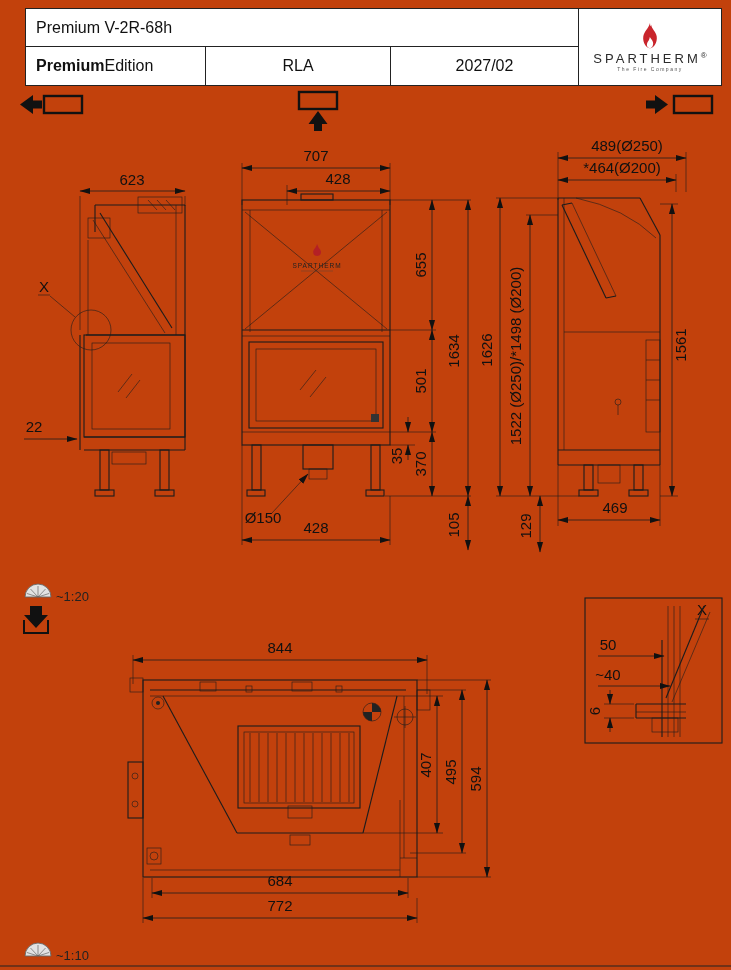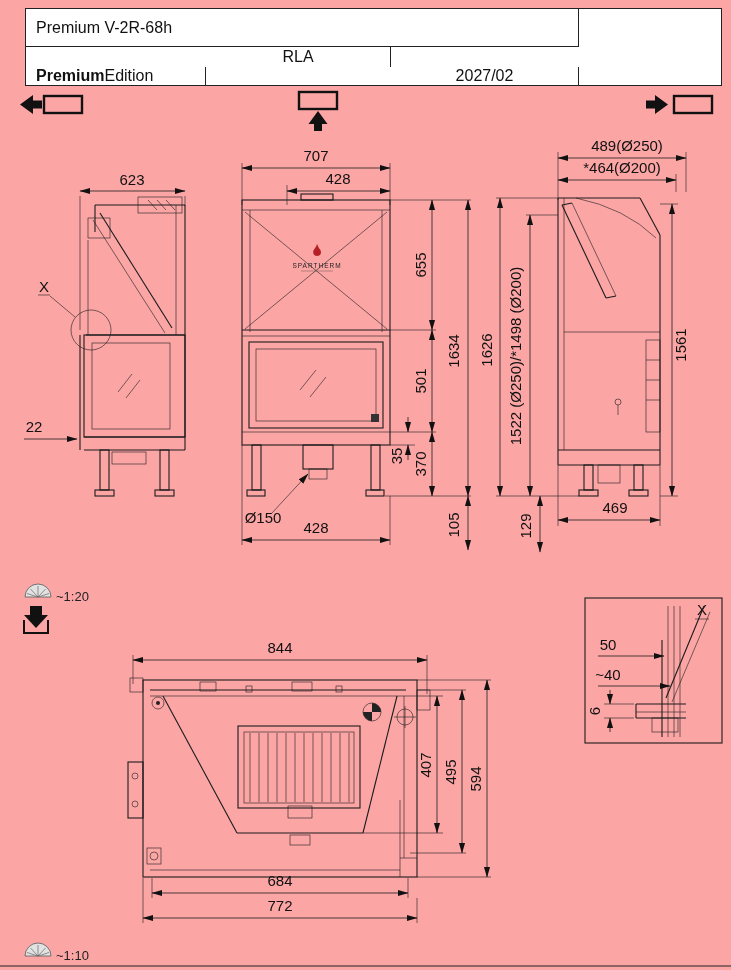--- a/index.html
+++ b/index.html
@@ -1,16 +1,16 @@
 <!DOCTYPE html>
 <html><head>
 <meta charset="utf-8">
 <style>
   html,body{margin:0;padding:0;background:#fff}
-  .sheet{position:relative;width:731px;height:970px;background:#fca5a5;
+  .sheet{position:relative;width:731px;height:970px;background:#c2410c;
          font-family:"Liberation Sans",sans-serif;color:#111;overflow:hidden}
   
   .tblock{position:absolute;left:25px;top:8px;width:697px;height:78px;
           display:grid;grid-template-columns:180px 185px 188px 1fr;
           grid-template-rows:38px 1fr;border:1.6px solid #222;box-sizing:border-box;background:#fff}
   .cell{display:flex;align-items:center;padding:0 10px;font-size:16px;box-sizing:border-box}
   .c-model{grid-column:1/4;border-bottom:1.4px solid #222;border-right:1.4px solid #222}
   .c-edition{grid-column:1;border-right:1.4px solid #222}
   .c-rla{grid-column:2;justify-content:center;border-right:1.4px solid #222}
   .c-date{grid-column:3;justify-content:center;border-right:1.4px solid #222}
@@ -29,26 +29,34 @@
   .dt{font-size:15px;fill:#111;text-anchor:middle}
   .sc{font-size:13px;fill:#222}
 </style>
 </head>
 <body>
 
 <div class="sheet">
 
   <div class="tblock">
     <div class="cell c-model">Premium V-2R-68h</div>
-    <div class="cell c-rla">RLA</div>
     <div class="cell c-edition">
       <span class="bold">Premium</span>
         <span>Edition</span>
     </div>
+    <div class="cell c-rla">RLA</div>
     <div class="cell c-date">2027/02</div>
+    <div class="cell c-logo">
+      <svg width="22" height="28" viewBox="0 0 22 30">
+        <path d="M11 1 C 9.8 6.5 4.6 9.8 3.8 15.5 C 2.9 22.3 7.3 28 11 28 C 14.7 28 19.1 22.3 18.2 15.5 C 17.5 10.2 12.8 7.8 12.2 3 C 11.9 4.8 11.3 5.9 11 1 Z" fill="#c9252c"></path>
+        <path d="M11 28 C 9 28 7.2 25.8 7.8 23.2 C 8.4 20.6 10.6 19.4 10.8 16 C 12.4 18.8 14.6 20.2 14.4 23.4 C 14.2 26.2 12.8 28 11 28 Z" fill="#fff"></path>
+      </svg>
+      <div class="brandline"><span>SPARTHERM</span><span class="reg">®</span></div>
+      <div class="tagline">The Fire Company</div>
+    </div>
   </div>
 
   <svg class="draw" width="731" height="970" viewBox="0 0 731 970">
     <defs>
       <marker id="ar" viewBox="0 0 10 10" refX="9.5" refY="5" markerWidth="11" markerHeight="11" orient="auto-start-reverse" markerUnits="userSpaceOnUse">
         <path d="M0 2.1 L10 5 L0 7.9 Z" fill="#111"></path>
       </marker>
     </defs>
 
     <g>

